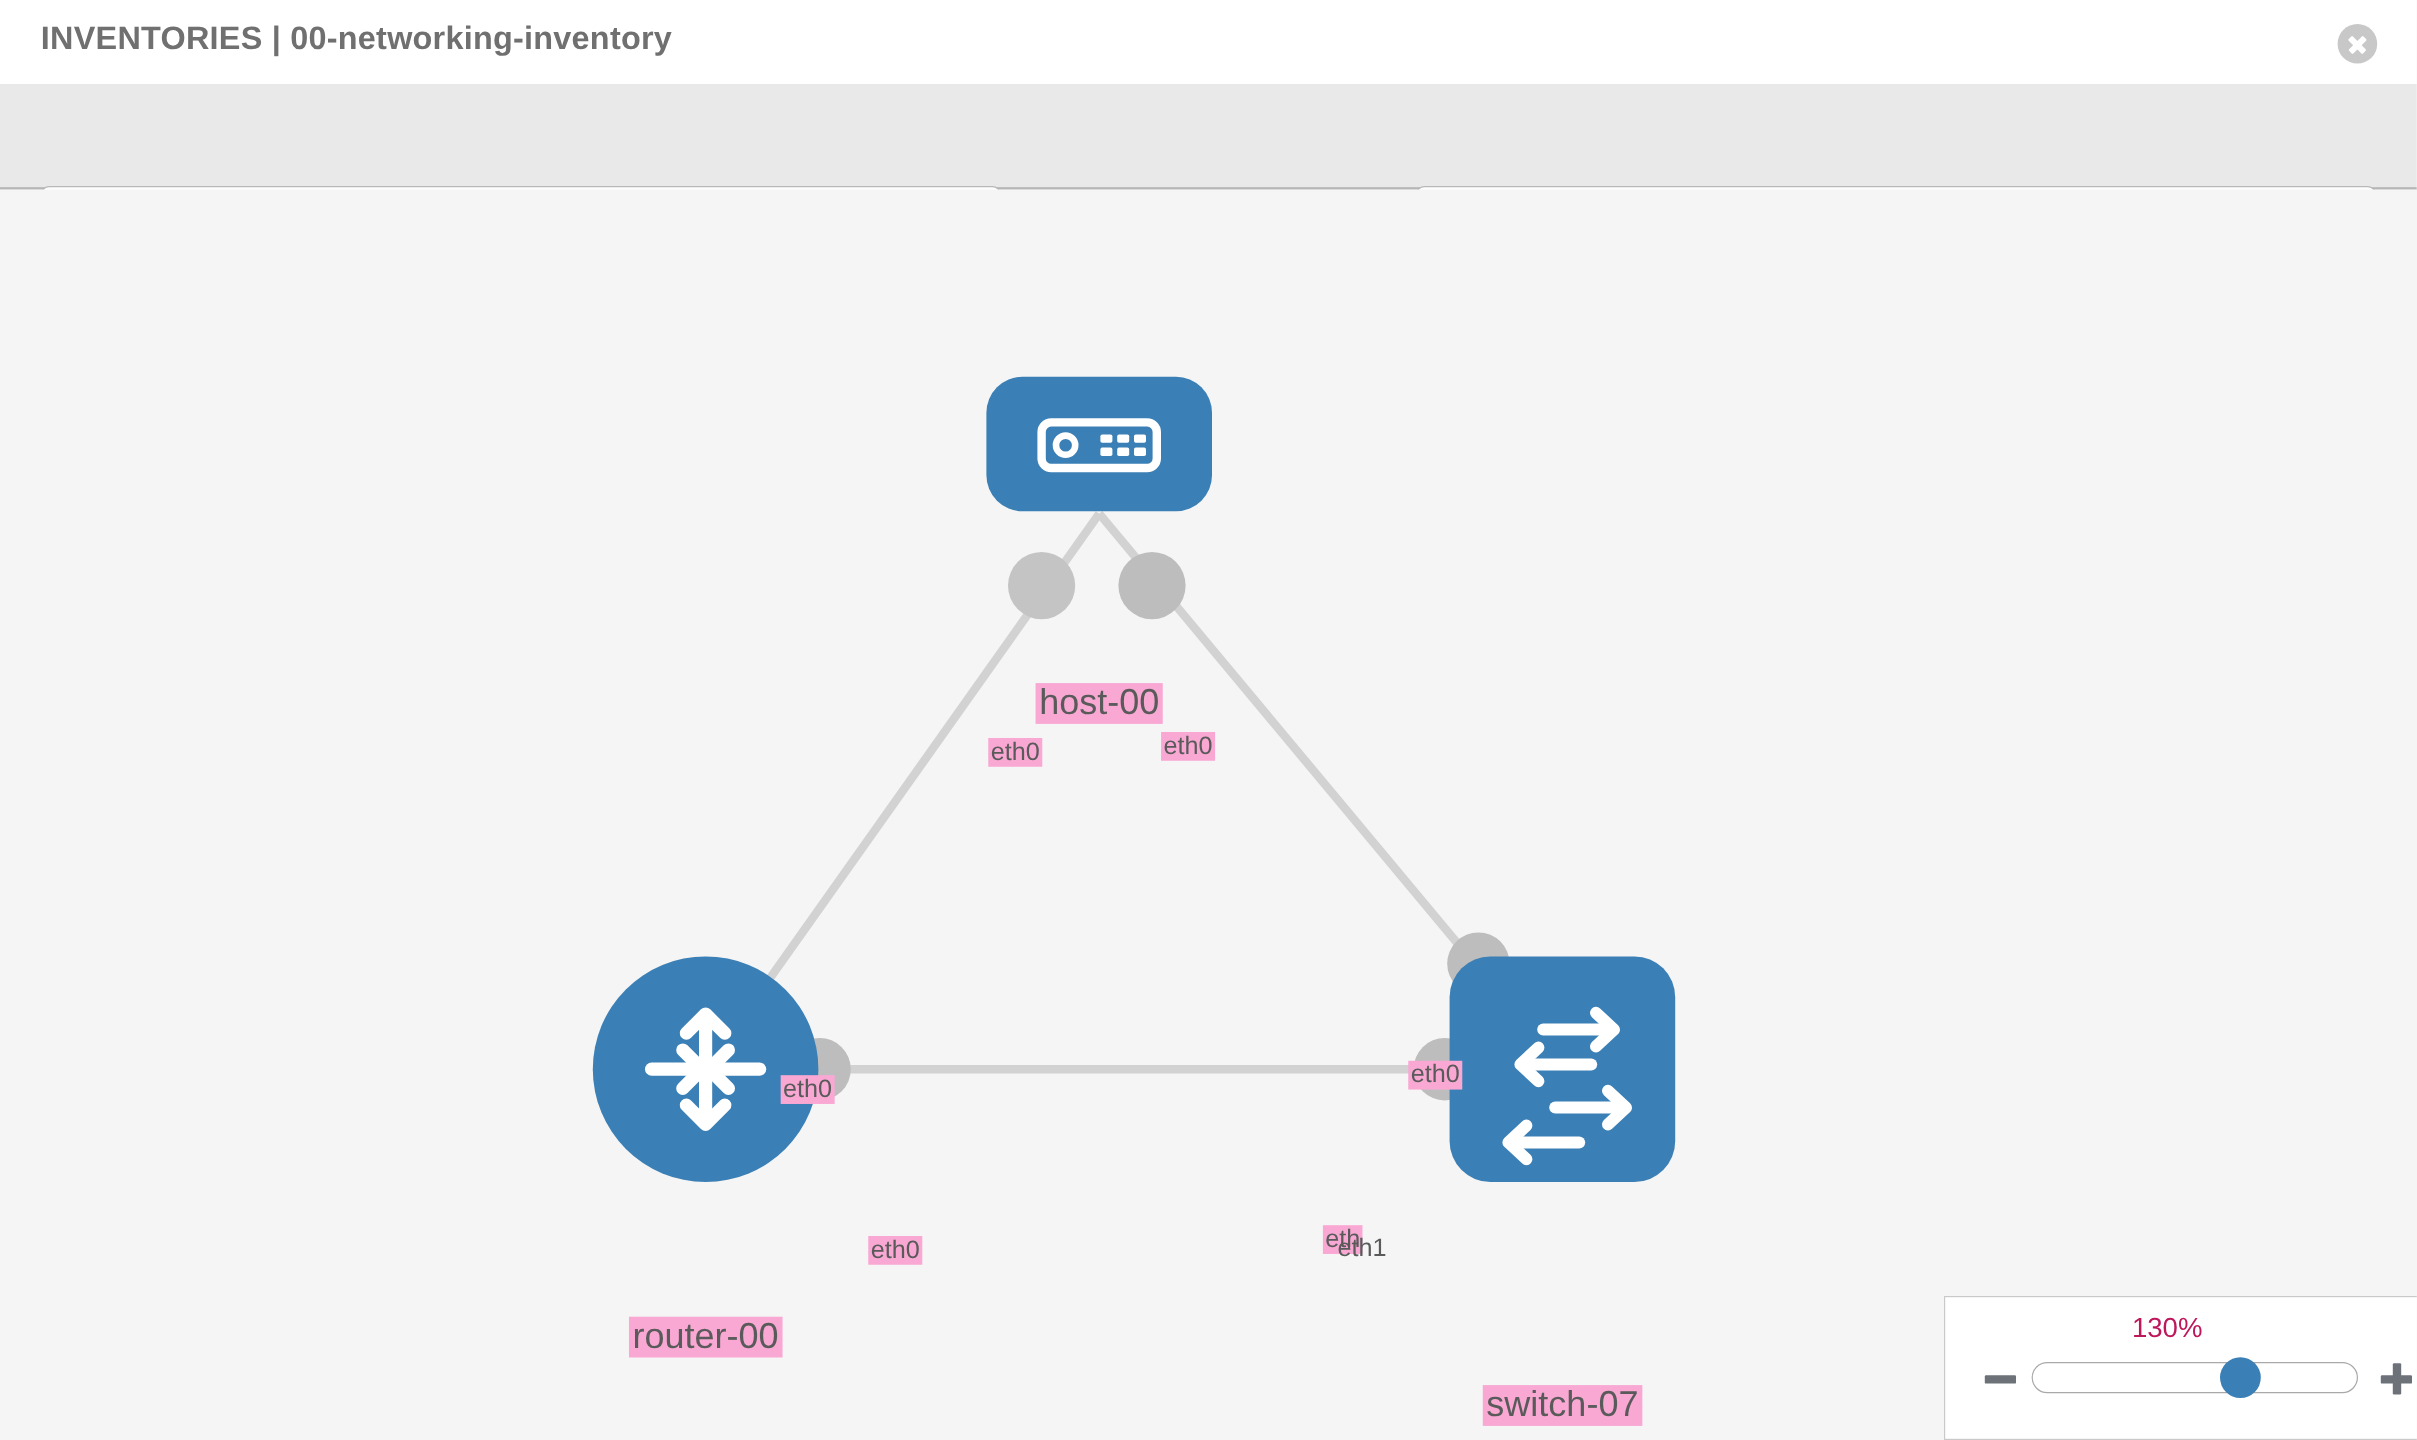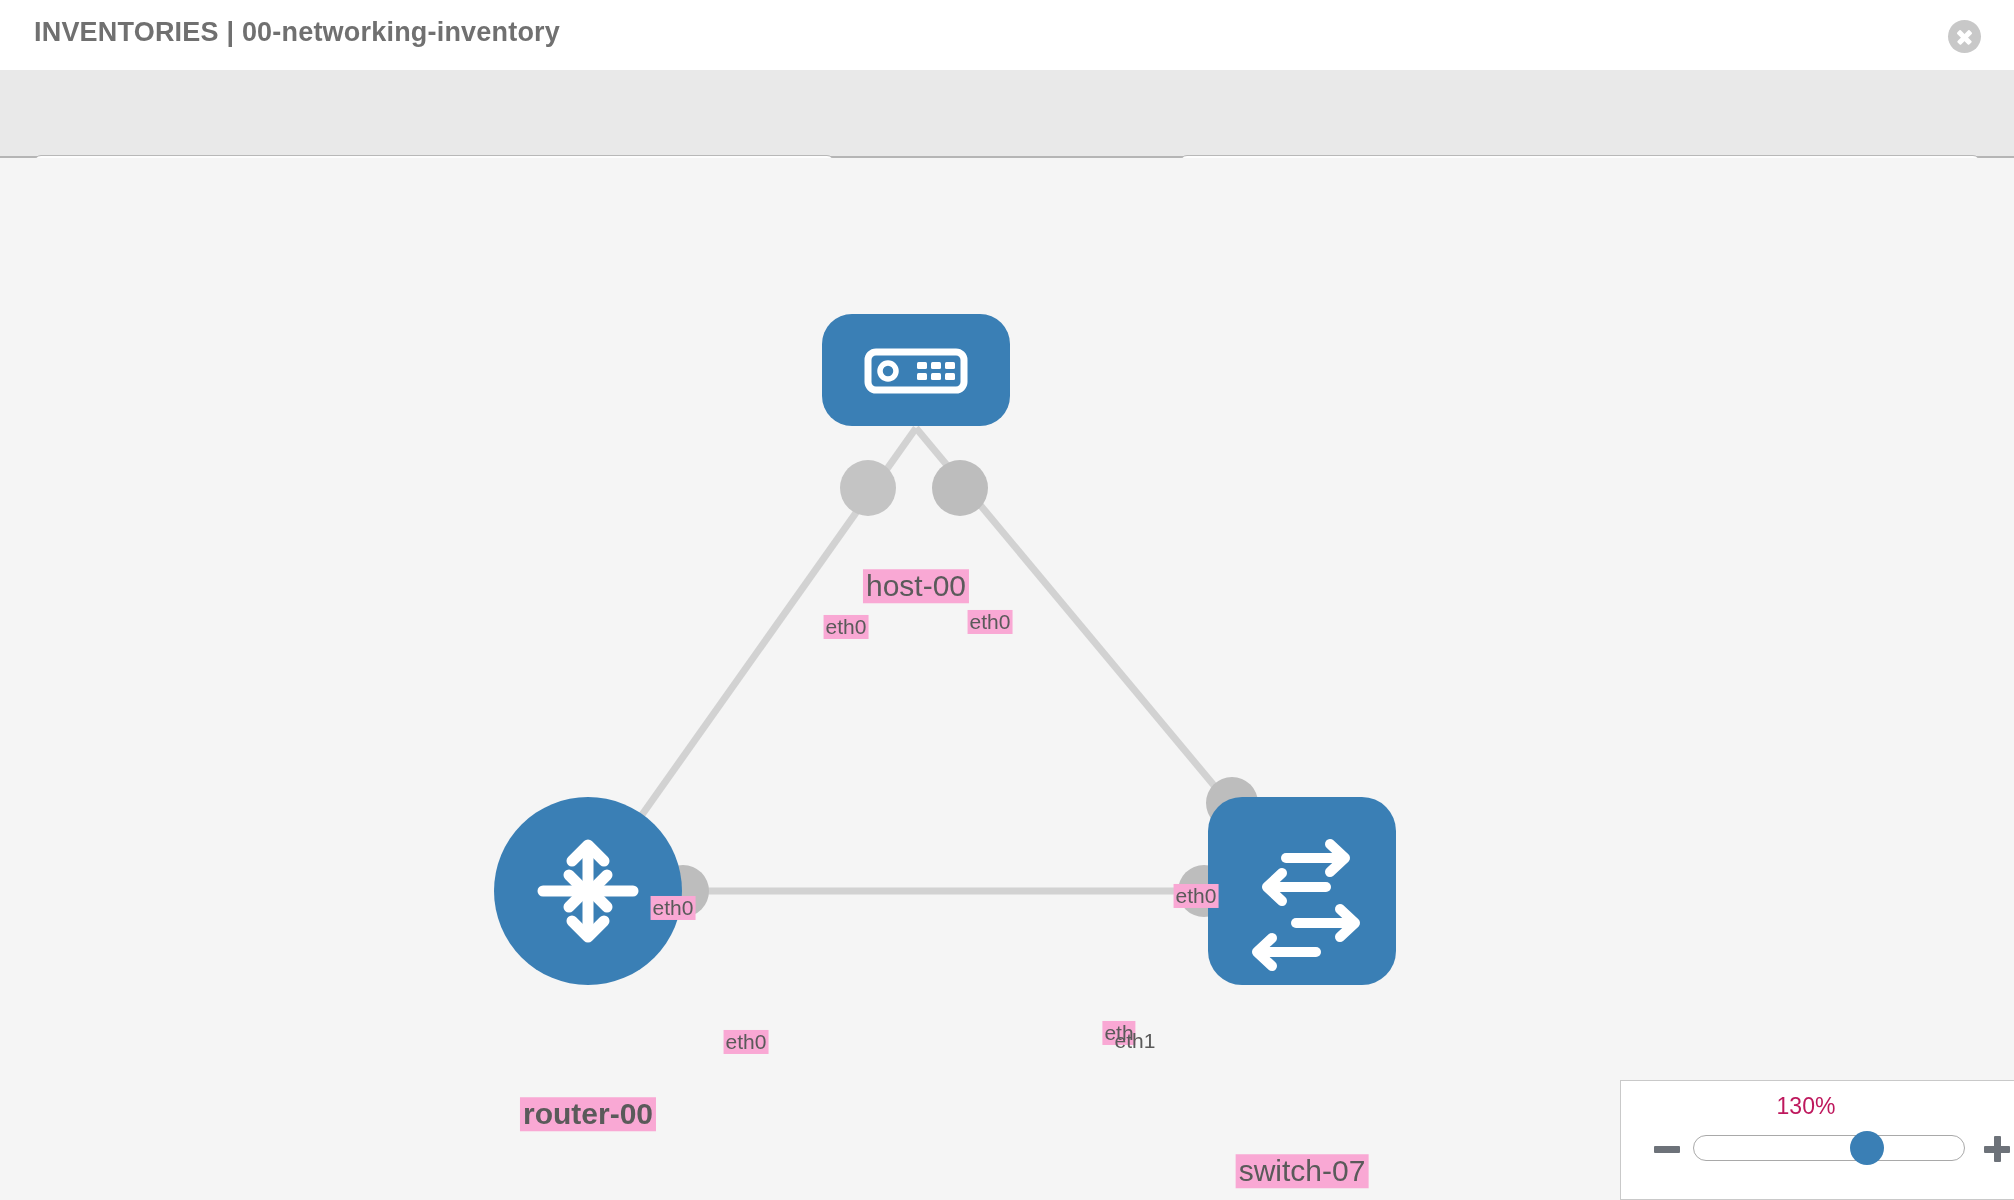--- a/index.html
+++ b/index.html
@@ -324,21 +324,21 @@
 
     <div>
       <div class="nlabel iface" style="left:846px;  top:469px;">eth0</div>
       <div class="nlabel node-name" style="left:916px;  top:428px;">host-00</div>
       <div class="nlabel iface" style="left:990px;  top:464px;">eth0</div>
       <div class="nlabel iface" style="left:673px;  top:750px;">eth0</div>
       <div class="nlabel iface" style="left:1196px; top:738px;">eth0</div>
       <div class="nlabel iface" style="left:746px;  top:884px;">eth0</div>
       <div class="nlabel iface" style="left:1119px; top:875px;">eth</div>
       <div class="nlabel iface" style="left:1135px; top:883px; background:transparent;">eth1</div>
-      <div class="nlabel node-name" style="left:588px;  top:956px;font-weight:bold;">router-00</div>
+      <div class="nlabel node-name" style="left:588px;  top:956px;">router-00</div>
       <div class="nlabel node-name" style="left:1302px; top:1013px;">switch-07</div>
     </div>
   </div>
 
   <div class="zoom-panel">
     <div class="zoom-level">130%</div>
     <div class="zoom-minus"></div>
     <div class="zoom-track"></div>
     <div class="zoom-thumb" style="left: 229.08px;"></div>
     <div class="zoom-plus"></div>

